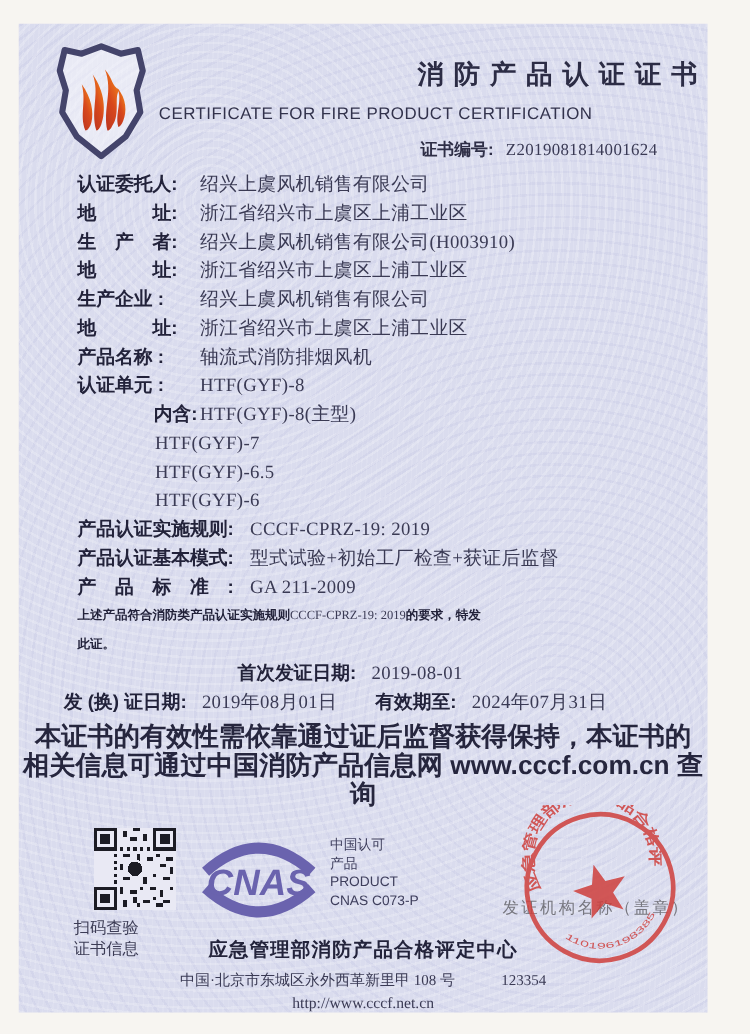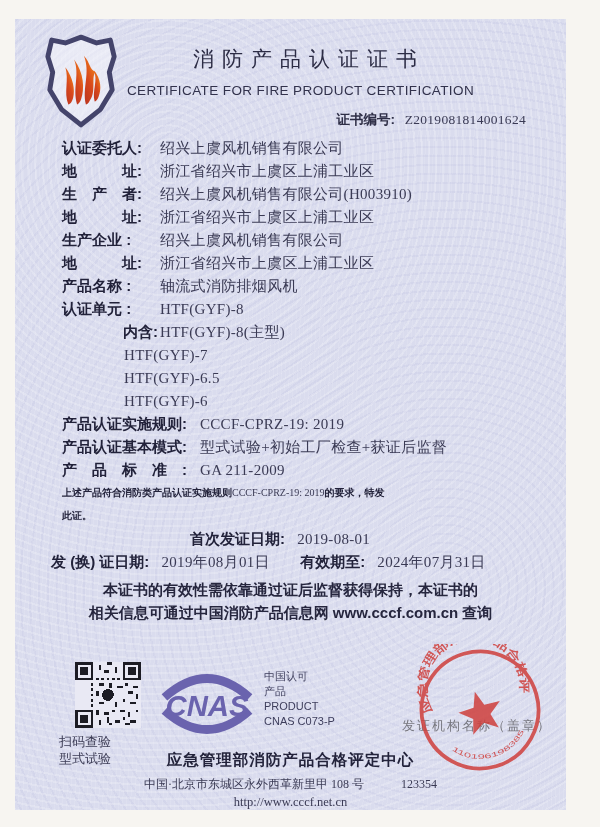--- a/index.html
+++ b/index.html
@@ -15,22 +15,22 @@
     position:absolute; left:15px; top:19px; width:551px; height:791px;
     background-color:#dadcee;
     background-image:
       repeating-radial-gradient(circle at 28% 18%, rgba(255,255,255,.20) 0 2px, rgba(255,255,255,0) 2px 7px),
       repeating-radial-gradient(circle at 78% 72%, rgba(122,126,190,.07) 0 2px, rgba(122,126,190,0) 2px 9px),
       repeating-linear-gradient(93deg, rgba(255,255,255,.10) 0 1px, rgba(255,255,255,0) 1px 4px);
   }
   
   .logo { position:absolute; left:25px; top:14px; width:82px; height:98px; }
   .title-cn {
-    margin-top:26px; text-align:center; padding-left:37px;
-    font-size:21px; font-weight:normal; letter-spacing:8px; color:#2c2c45;
+    margin-top:26px; text-align:right; padding-left:37px;
+    font-size:21px; font-weight:bold; letter-spacing:8px; color:#2c2c45;
   }
   .title-en {
     margin-top:10px; text-align:center; padding-left:20px;
     font-size:13.5px; letter-spacing:.4px; color:#32324c;
   }
   .certno {
     position:absolute; top:92px; right:40px;
     font-size:13.5px; color:#2e2e46;
   }
   .certno .lab { font-family:"Liberation Sans",sans-serif; font-weight:bold; }
@@ -49,21 +49,21 @@
     font-family:"Liberation Serif","DejaVu Serif",serif;
     color:#3a3a54; letter-spacing:.3px;
   }
   .cont-val { padding-left:109px; }
   .statement { padding:0 28px 0 47px; font-size:10px; line-height:23px; }
   .statement .b { font-weight:bold; color:#22223a; }
   .statement .r { font-family:"Liberation Serif","DejaVu Serif",serif; color:#3a3a54; }
   .daterow1 { padding-left:175px; }
   .daterow2 { padding-left:36px; }
   .gap18 { display:inline-block; width:22px; }
-  .notice { margin-top:5px; text-align:center; font-weight:bold; font-size:15px; line-height:23px; color:#26263e; }
+  .notice { margin-top:5px; text-align:center; font-weight:bold; font-size:21px; line-height:23px; color:#26263e; }
   .notice .u { font-family:"Liberation Sans",sans-serif; }
 
   
   .qr { position:absolute; left:60px; top:643px; width:66px; height:66px; }
   .qr-cap { position:absolute; left:44px; top:714px; width:100px; text-align:left;
             font-size:13px; line-height:17px; color:#3c3c55; font-family:"Liberation Serif",serif; }
   .cnas-logo { position:absolute; left:140px; top:646px; width:104px; height:78px; }
   .cnas-text { position:absolute; left:249px; top:650px; font-size:11px; line-height:15px; color:#3e3e5c; }
   .cnas-text .cn { font-weight:normal; }
   .seal-hint {
@@ -229,21 +229,21 @@
         <rect x="18" y="21" width="1" height="1"></rect>
         <rect x="21" y="22" width="2" height="1"></rect>
         <rect x="13" y="23" width="1" height="1"></rect>
         <rect x="19" y="23" width="2" height="1"></rect>
     </g>
     <circle cx="12.5" cy="12.5" r="2.8" fill="#e9e9f4"></circle>
     <circle cx="12.5" cy="12.5" r="2.2" fill="#1c1c24"></circle>
   </svg>
   <div class="qr-cap">
     <div>扫码查验</div>
-    <div>型式试验</div>
+    <div>证书信息</div>
   </div>
 
   <svg class="cnas-logo" viewBox="0 0 110 78">
     <path d="M10 32 Q55 -8 100 32" stroke="#6a63ae" stroke-width="9" fill="none"></path>
     <path d="M100 46 Q55 86 10 46" stroke="#6a63ae" stroke-width="9" fill="none"></path>
     <text x="55" y="52" text-anchor="middle" font-family="Liberation Sans, sans-serif" font-size="31" font-weight="bold" font-style="italic" fill="#6a63ae" letter-spacing="0">CNAS</text>
   </svg>
   <div class="cnas-text">
     <div class="cn">中国认可</div>
     <div class="cn">产品</div>

